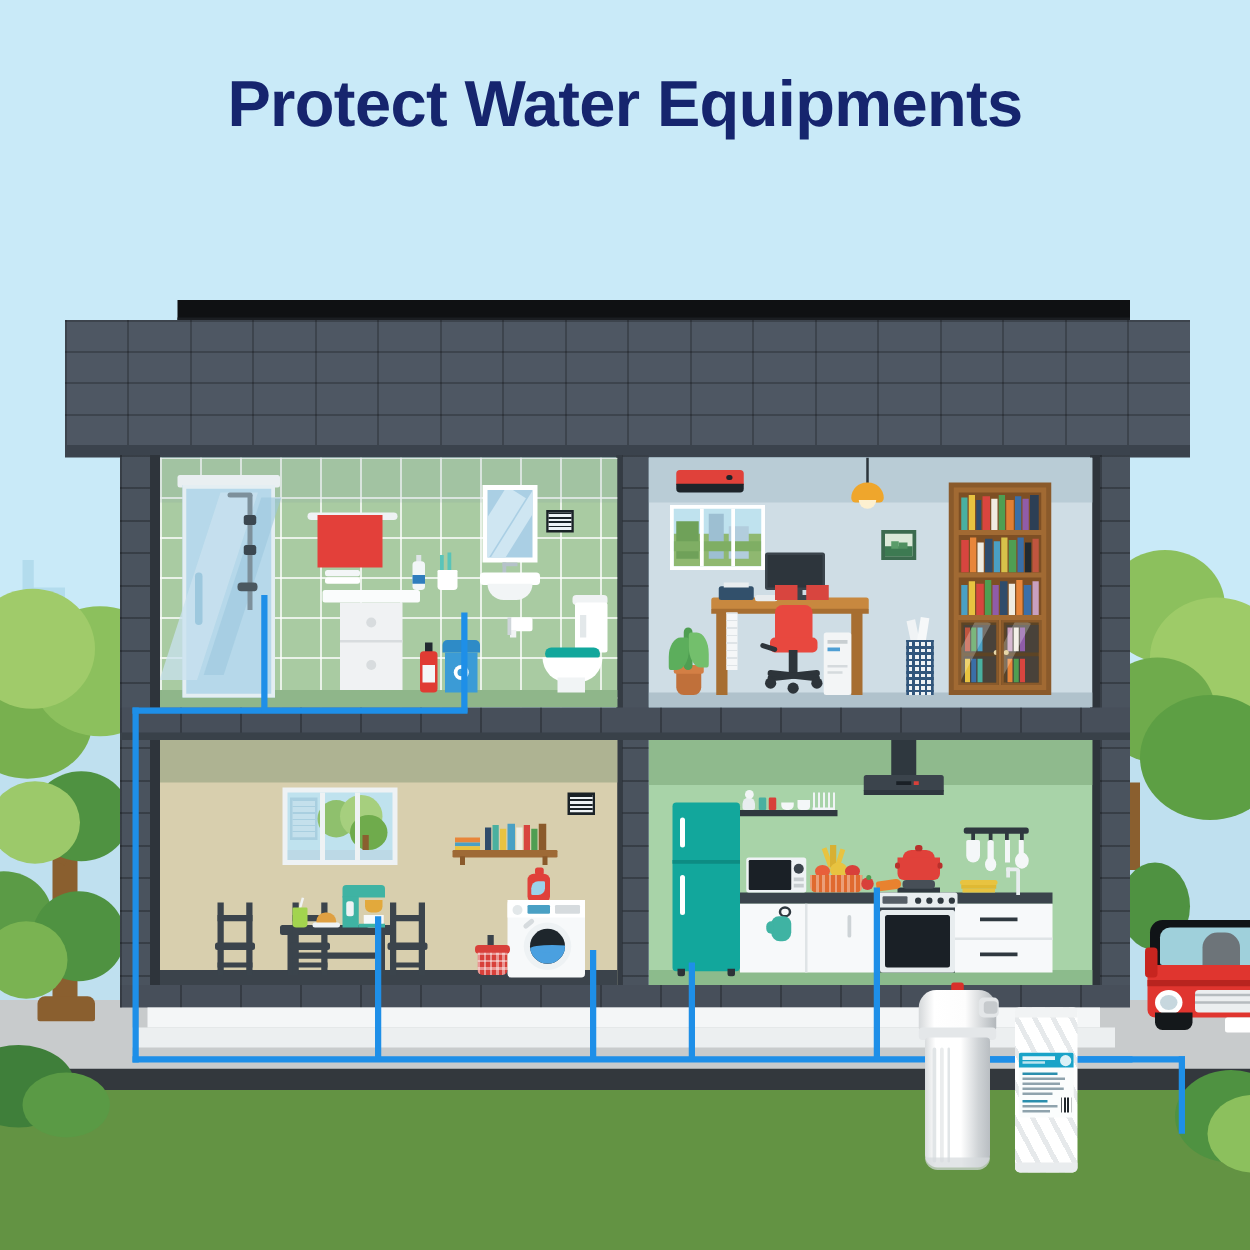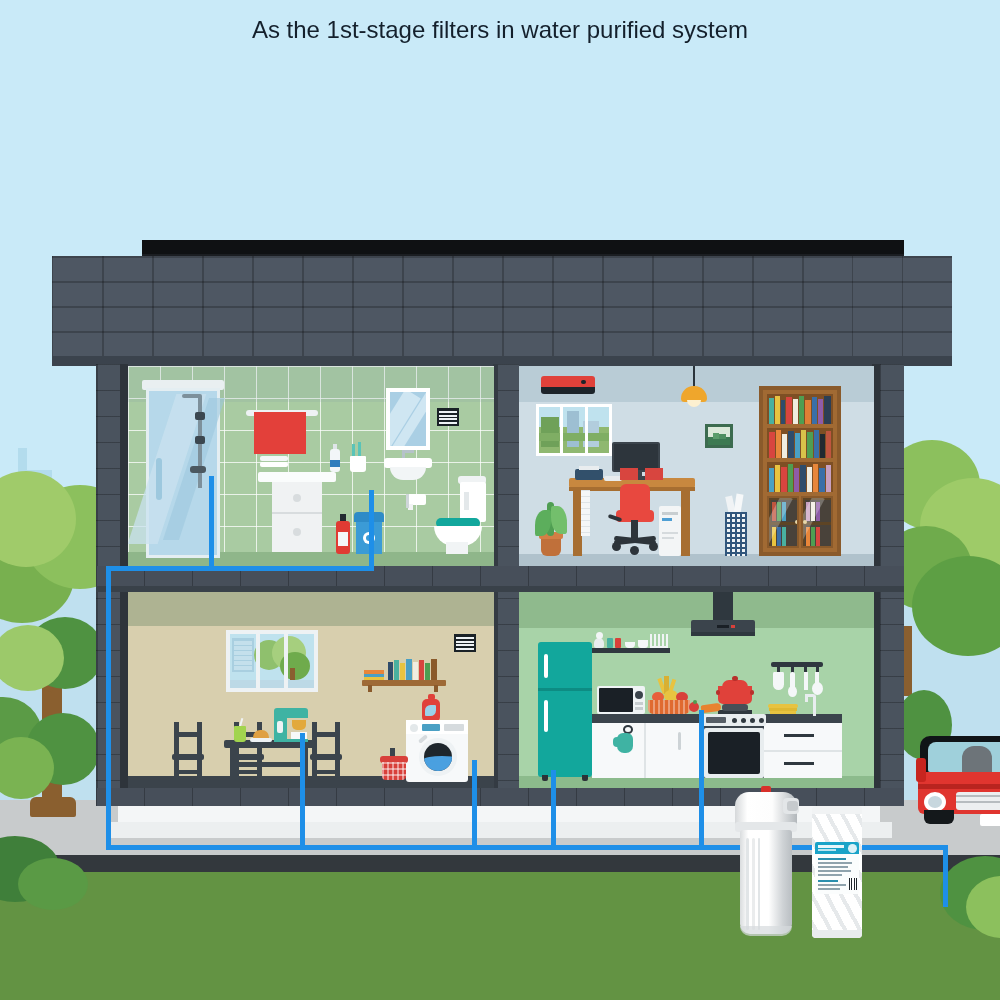--- a/index.html
+++ b/index.html
@@ -708,16 +708,16 @@
       <div class="abs" style="left:3px;top:32px;width:24px;height:1.5px;background:#8fa3ad;"></div>
       <div class="abs" style="left:3px;top:38px;width:20px;height:2px;background:#2b8fae;"></div>
       <div class="abs" style="left:3px;top:42px;width:28px;height:1.5px;background:#8fa3ad;"></div>
       <div class="abs" style="left:3px;top:46px;width:22px;height:1.5px;background:#8fa3ad;"></div>
       <div class="abs" style="left:34px;top:36px;width:8px;height:12px;
         background-image:repeating-linear-gradient(to right,#20262b 0 1px,#ffffff 1px 2.5px);"></div>
     </div>
   </div>
 
   <div class="abs" id="header">
-    <div id="subtitle">As the 1st-stage filters in water purified system</div>
+    <div id="title">Protect Water Equipments</div>
   </div>
 
 </div>
 
 </body></html>

